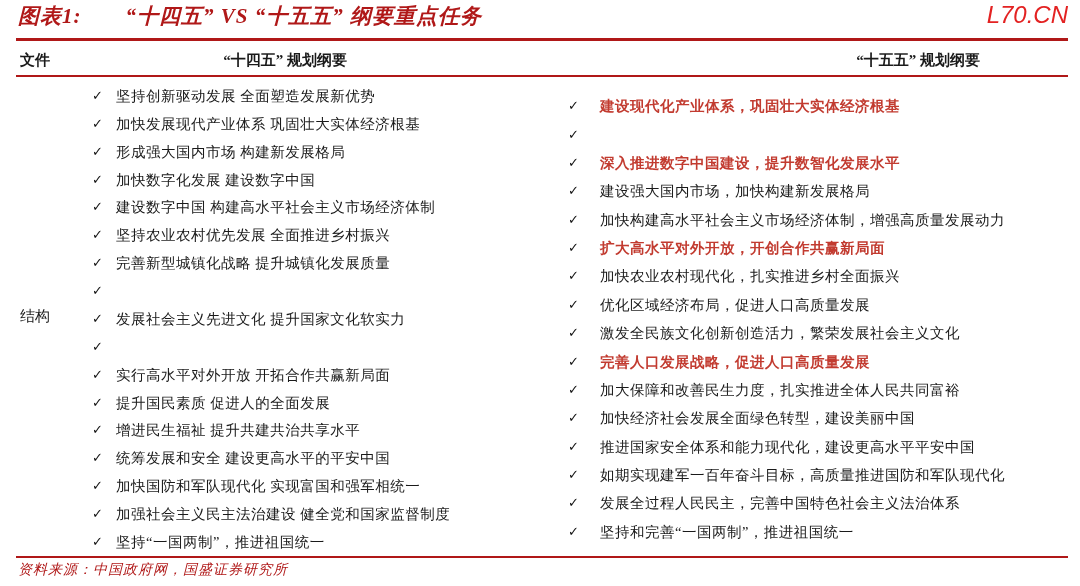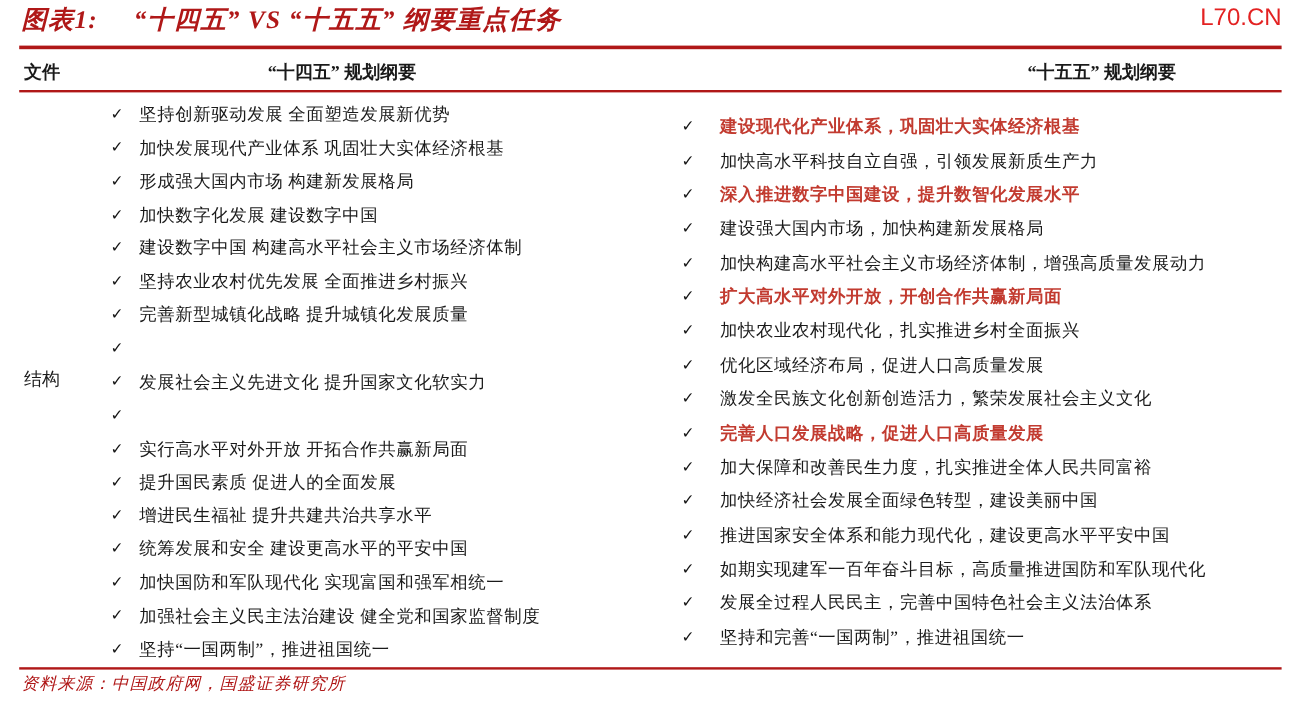--- a/index.html
+++ b/index.html
@@ -14,24 +14,24 @@
     font-family:"Liberation Serif","DejaVu Serif",serif;color:var(--ink);
   }
   .title-row{
     position:absolute;top:2px;left:18px;right:12px;
     display:flex;justify-content:space-between;align-items:flex-start;
   }
   .fig-title{
     color:var(--accent);font-style:italic;font-weight:bold;font-size:21px;
     letter-spacing:1px;white-space:nowrap;
   }
-  .fig-title .fig-label{margin-right:30px;}
+  .fig-title .fig-label{margin-right:44px;}
   .site-logo{
-    color:var(--logo);font-size:20px;line-height:26px;
-    font-family:"Liberation Sans","DejaVu Sans",sans-serif;font-weight:400;
+    color:var(--logo);font-size:24px;line-height:26px;
+    font-family:"Liberation Sans","DejaVu Sans",sans-serif;font-weight:400;font-style:italic;
   }
   .rule{position:absolute;left:16px;right:12px;background:var(--accent);}
   .rule.r1{top:38px;height:3px;}
   .rule.r2{top:75px;height:2px;}
   .rule.r3{top:556px;height:2px;}
   .hdr{position:absolute;top:51px;font-weight:bold;font-size:15px;white-space:nowrap;}
   .hdr-file{left:20px;text-align:right;}
   .hdr-col1{left:100px;width:370px;text-align:center;}
   .hdr-col2{left:600px;width:380px;text-align:right;}
   .row-label{position:absolute;top:307px;left:20px;font-size:15px;}
@@ -159,21 +159,20 @@
 
 <div class="col col2">
 
     <div class="item hl">
       <span class="check">✓</span>
       <span class="txt">建设现代化产业体系，巩固壮大实体经济根基</span>
     </div>
 
     <div class="item">
       <span class="check">✓</span>
-      <span class="txt">加快高水平科技自立自强，引领发展新质生产力</span>
     </div>
 
     <div class="item hl">
       <span class="check">✓</span>
       <span class="txt">深入推进数字中国建设，提升数智化发展水平</span>
     </div>
 
     <div class="item">
       <span class="check">✓</span>
       <span class="txt">建设强大国内市场，加快构建新发展格局</span>

